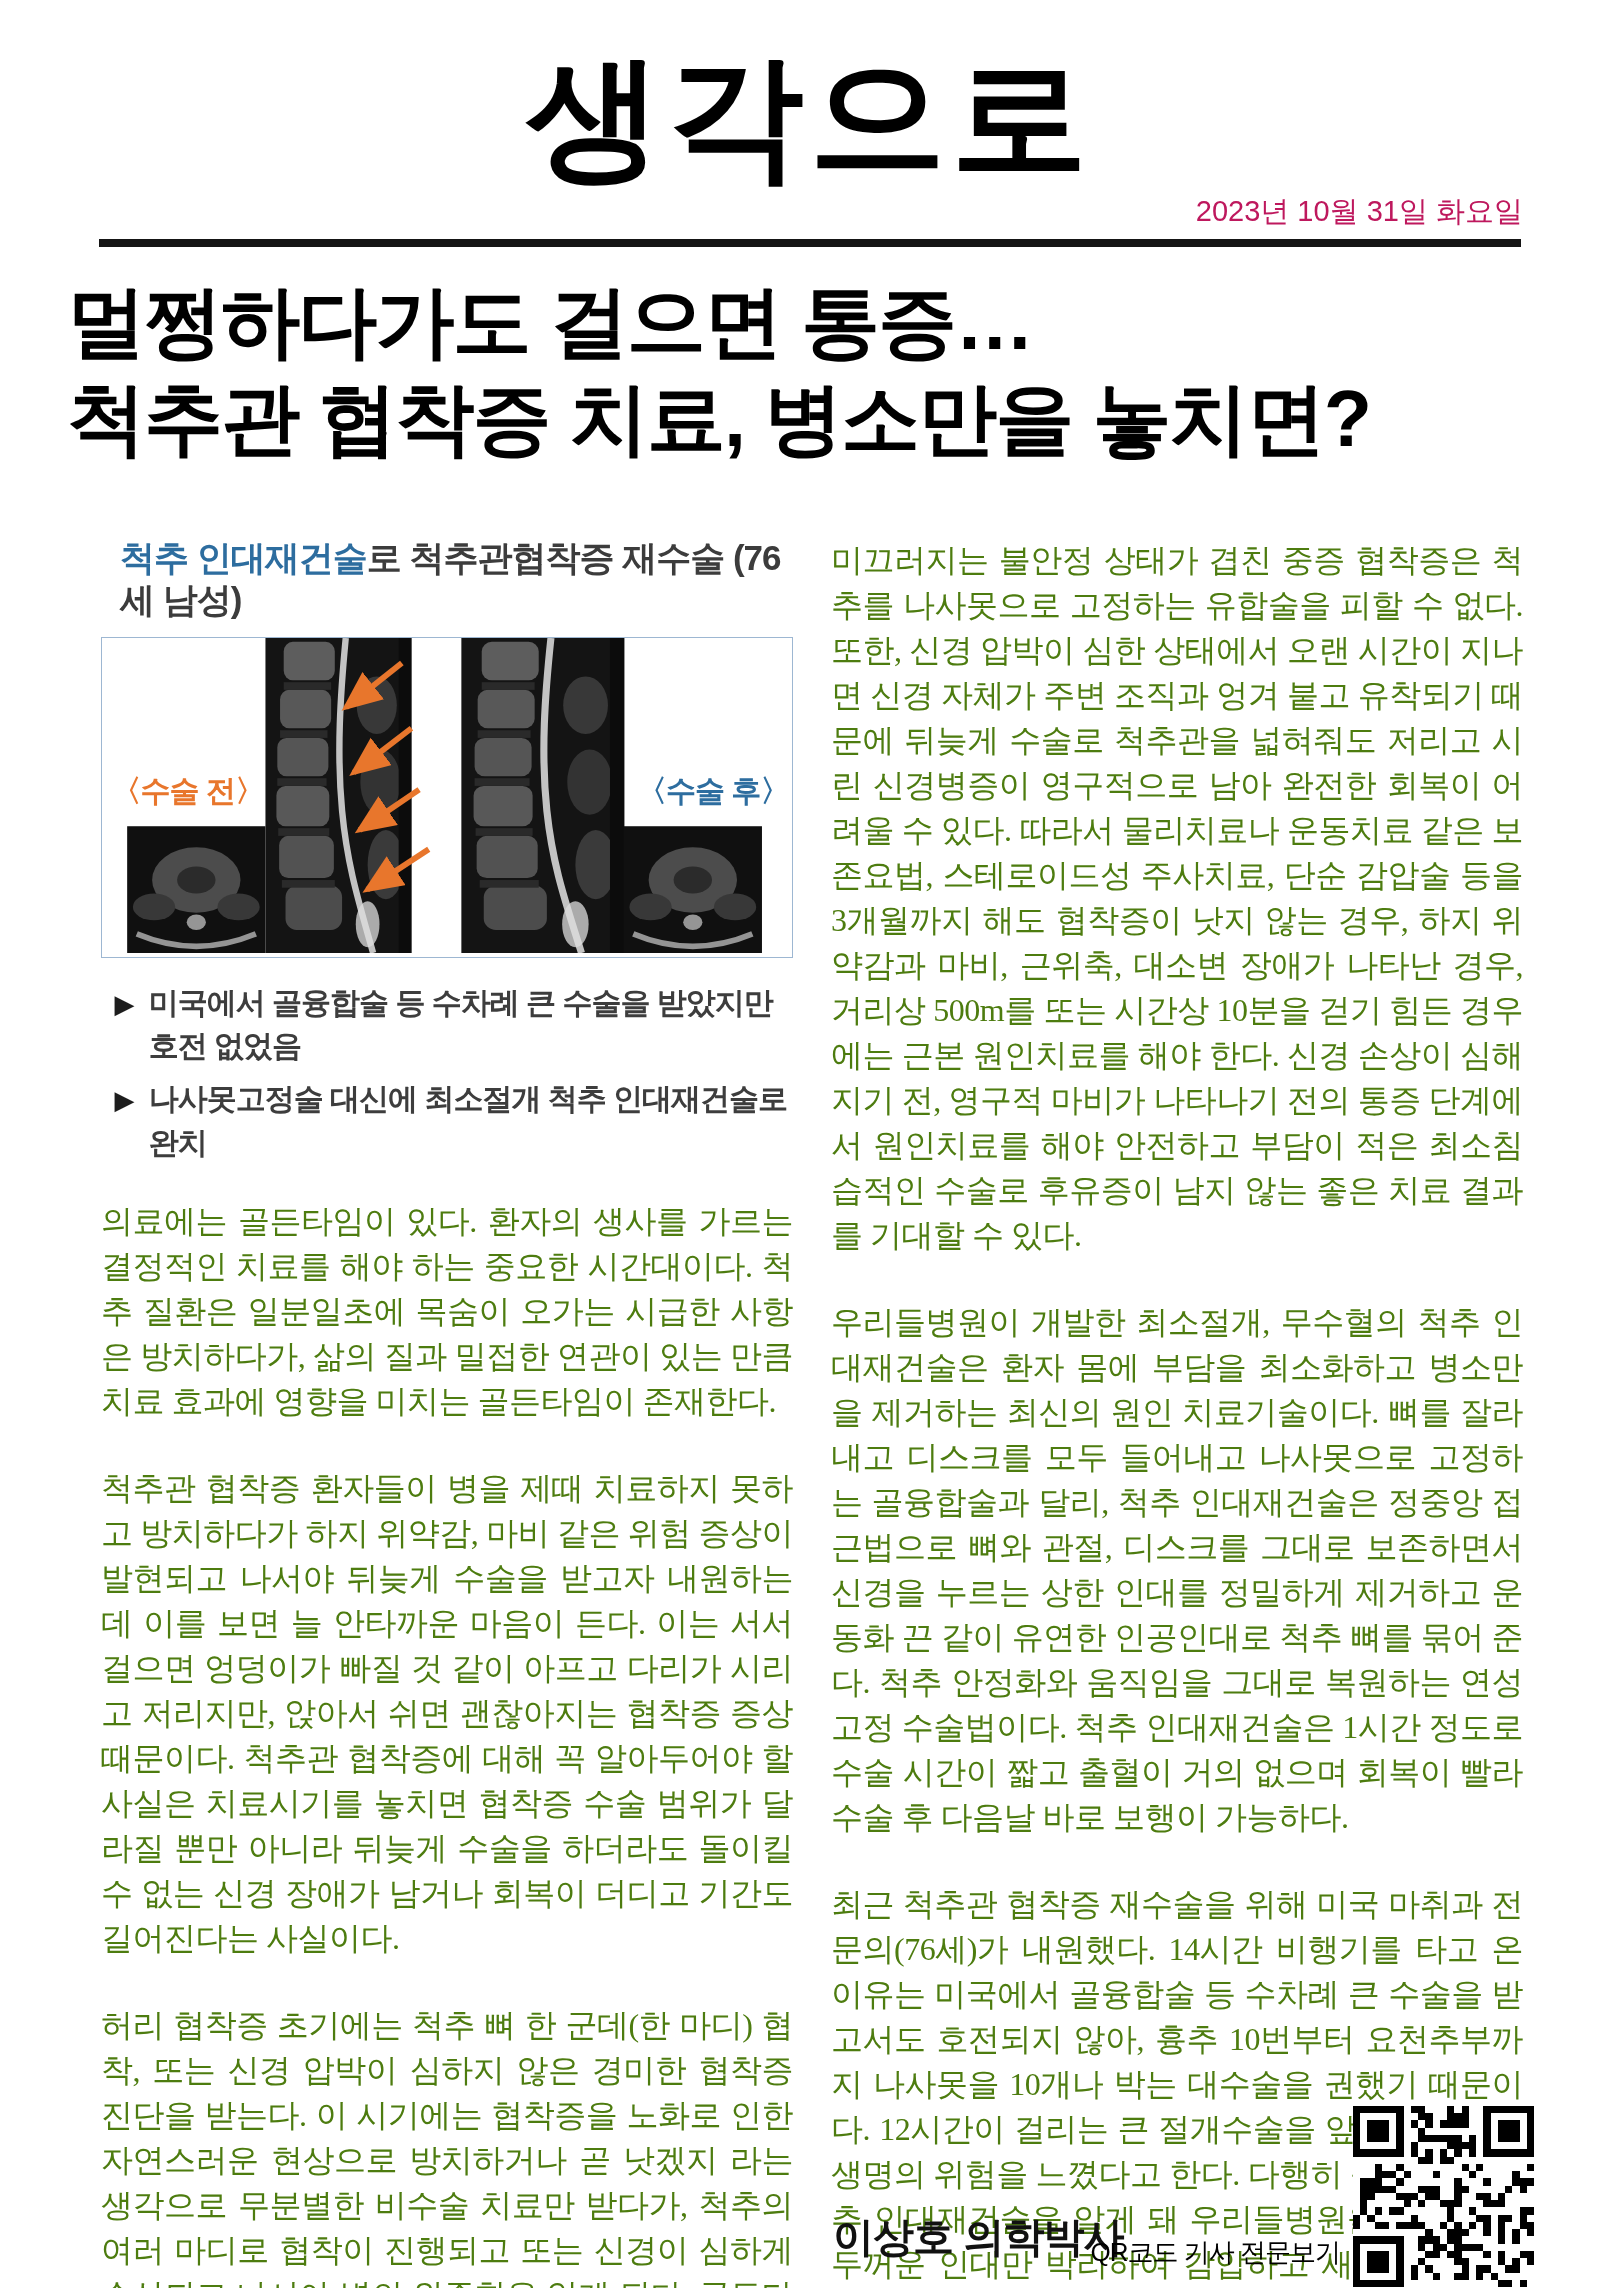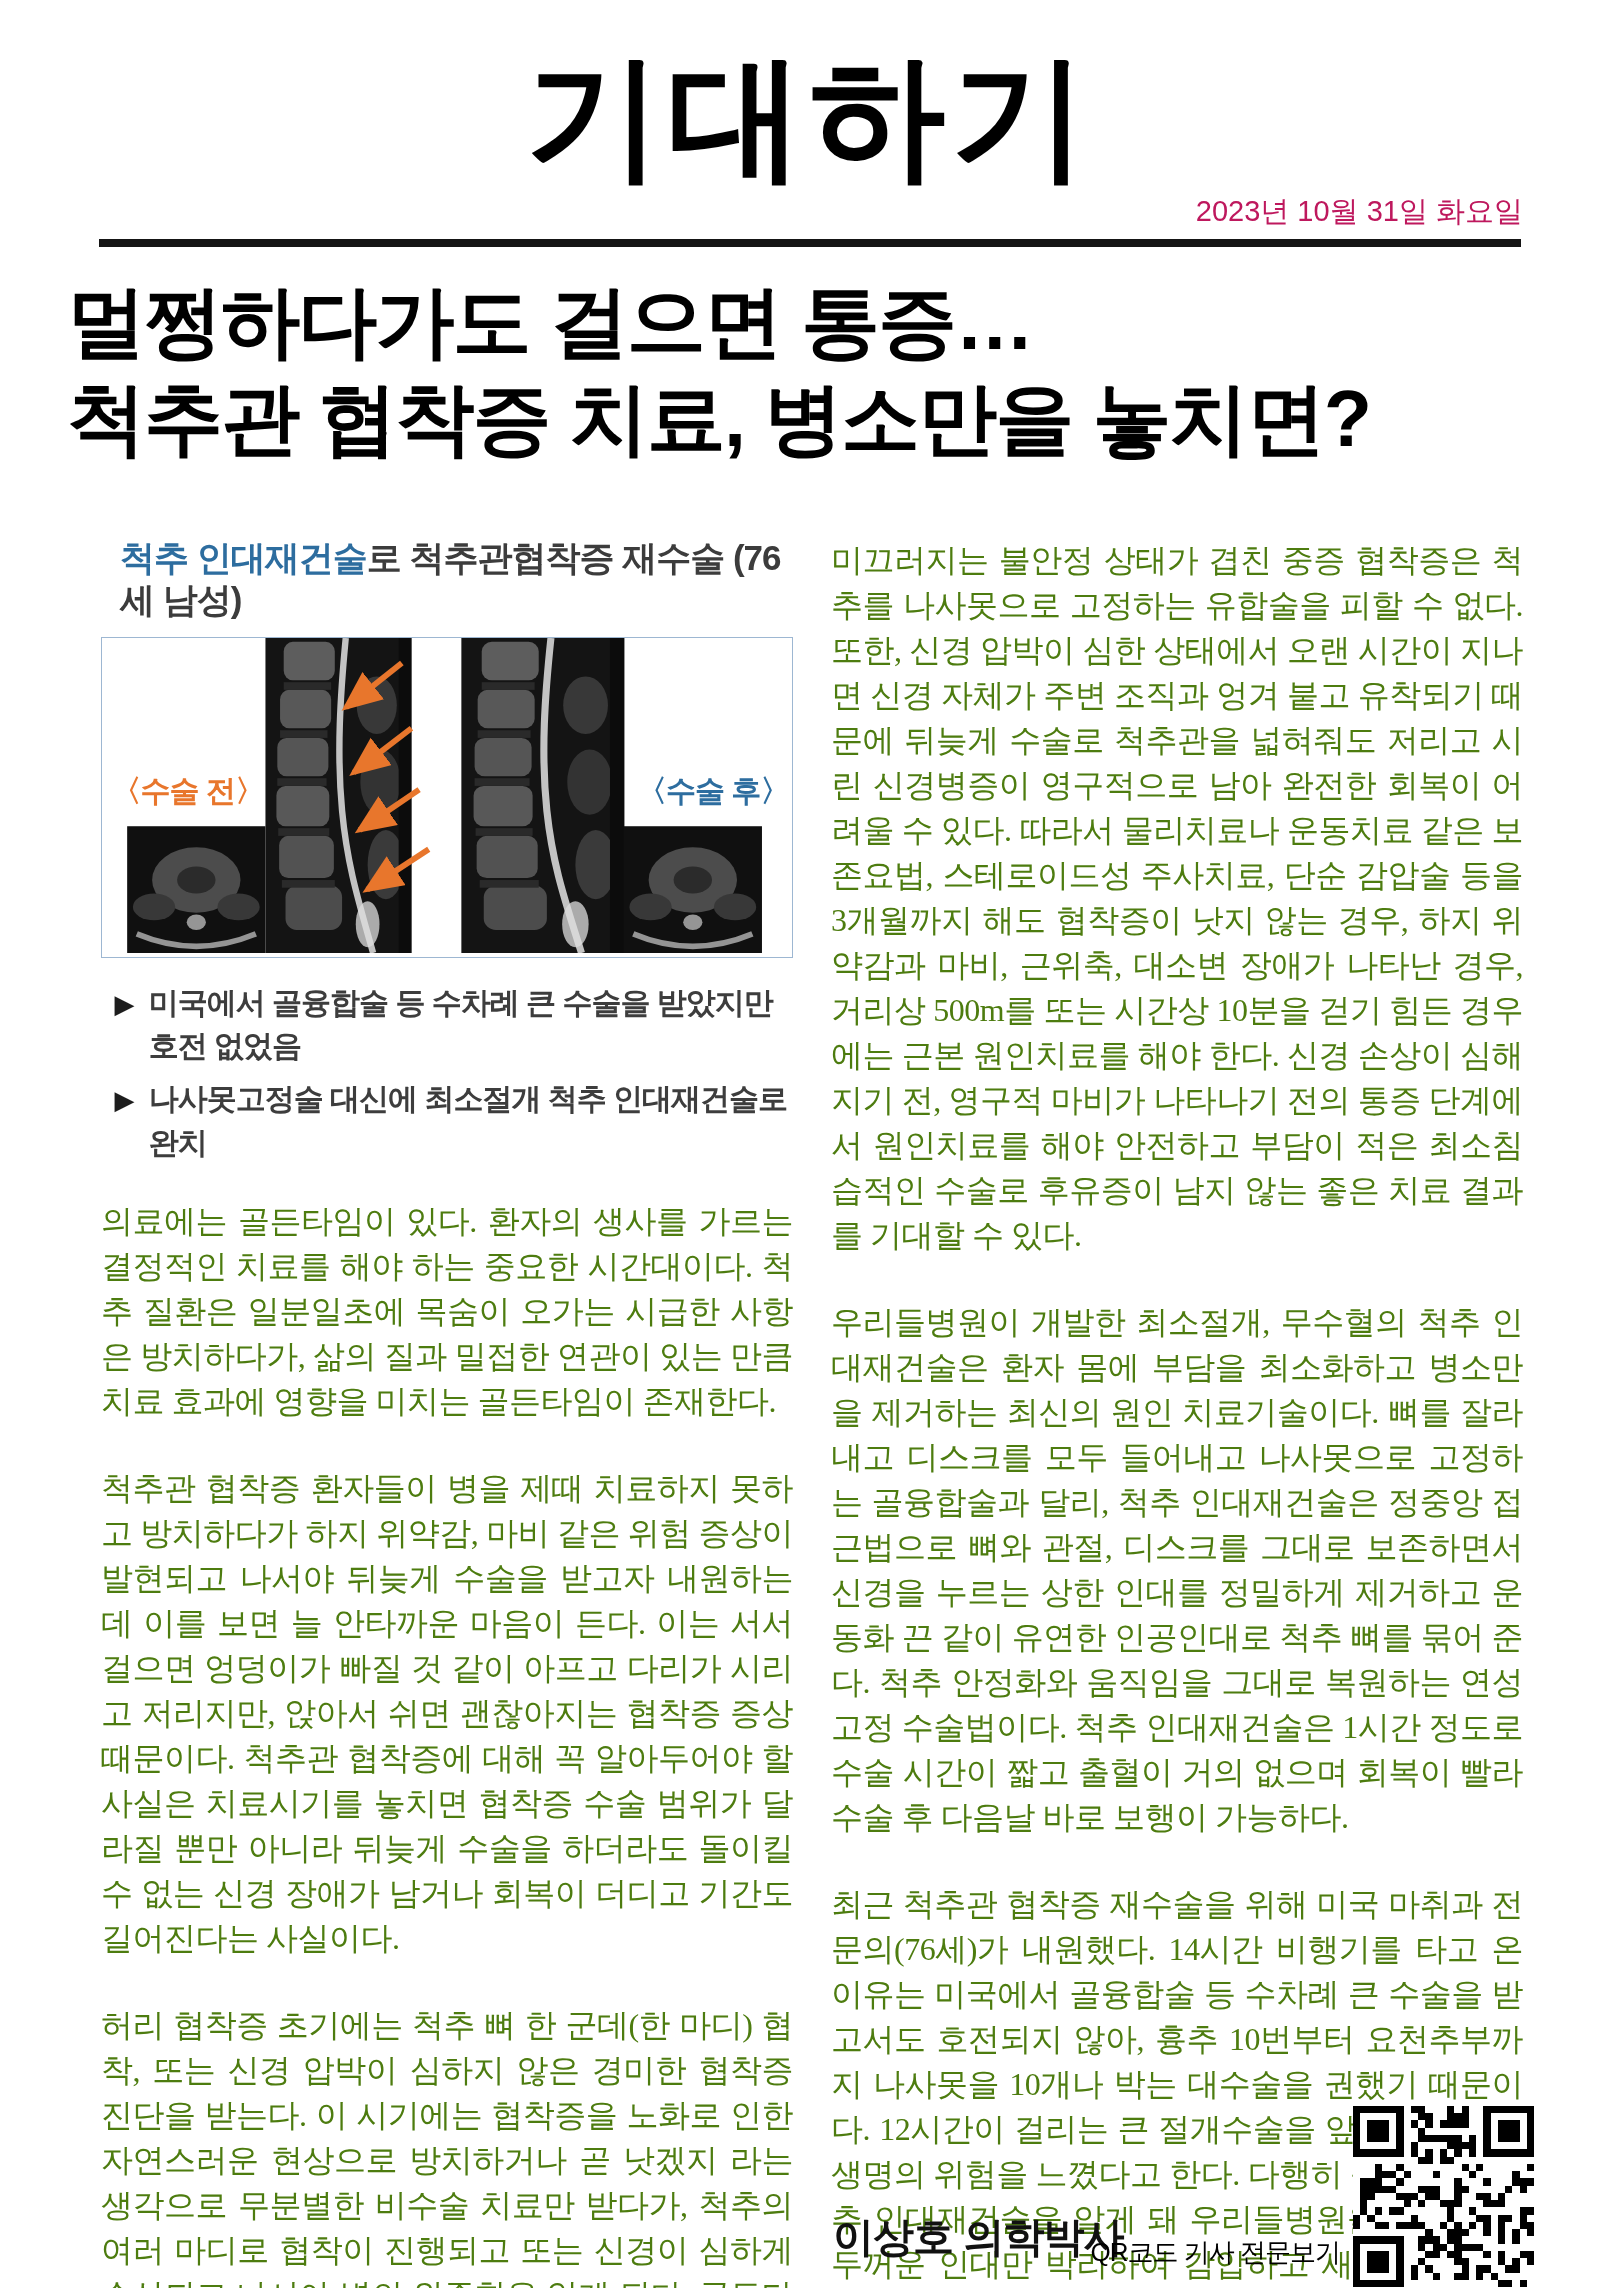--- a/index.html
+++ b/index.html
@@ -72,21 +72,21 @@
     font-size:26px;color:#000000;letter-spacing:-1px;
   }
   .qr-code{position:absolute;right:85px;top:2106px;width:181px;height:181px;}
   .qr-code svg{width:100%;height:100%;shape-rendering:crispEdges;}
 </style>
 </head>
 <body>
 
 <div class="page">
 
-  <div class="masthead-logo">기대하기</div>
+  <div class="masthead-logo">생각으로</div>
   <div class="issue-date">2023년 10월 31일 화요일</div>
   <div class="masthead-rule"></div>
 
   <h1 class="headline"><span>멀쩡하다가도 걸으면 통증…</span><br>
   <span>척추관 협착증 치료, 병소만을 놓치면?</span></h1>
 
   <div class="columns">
 
     <div class="col col-left">
 

